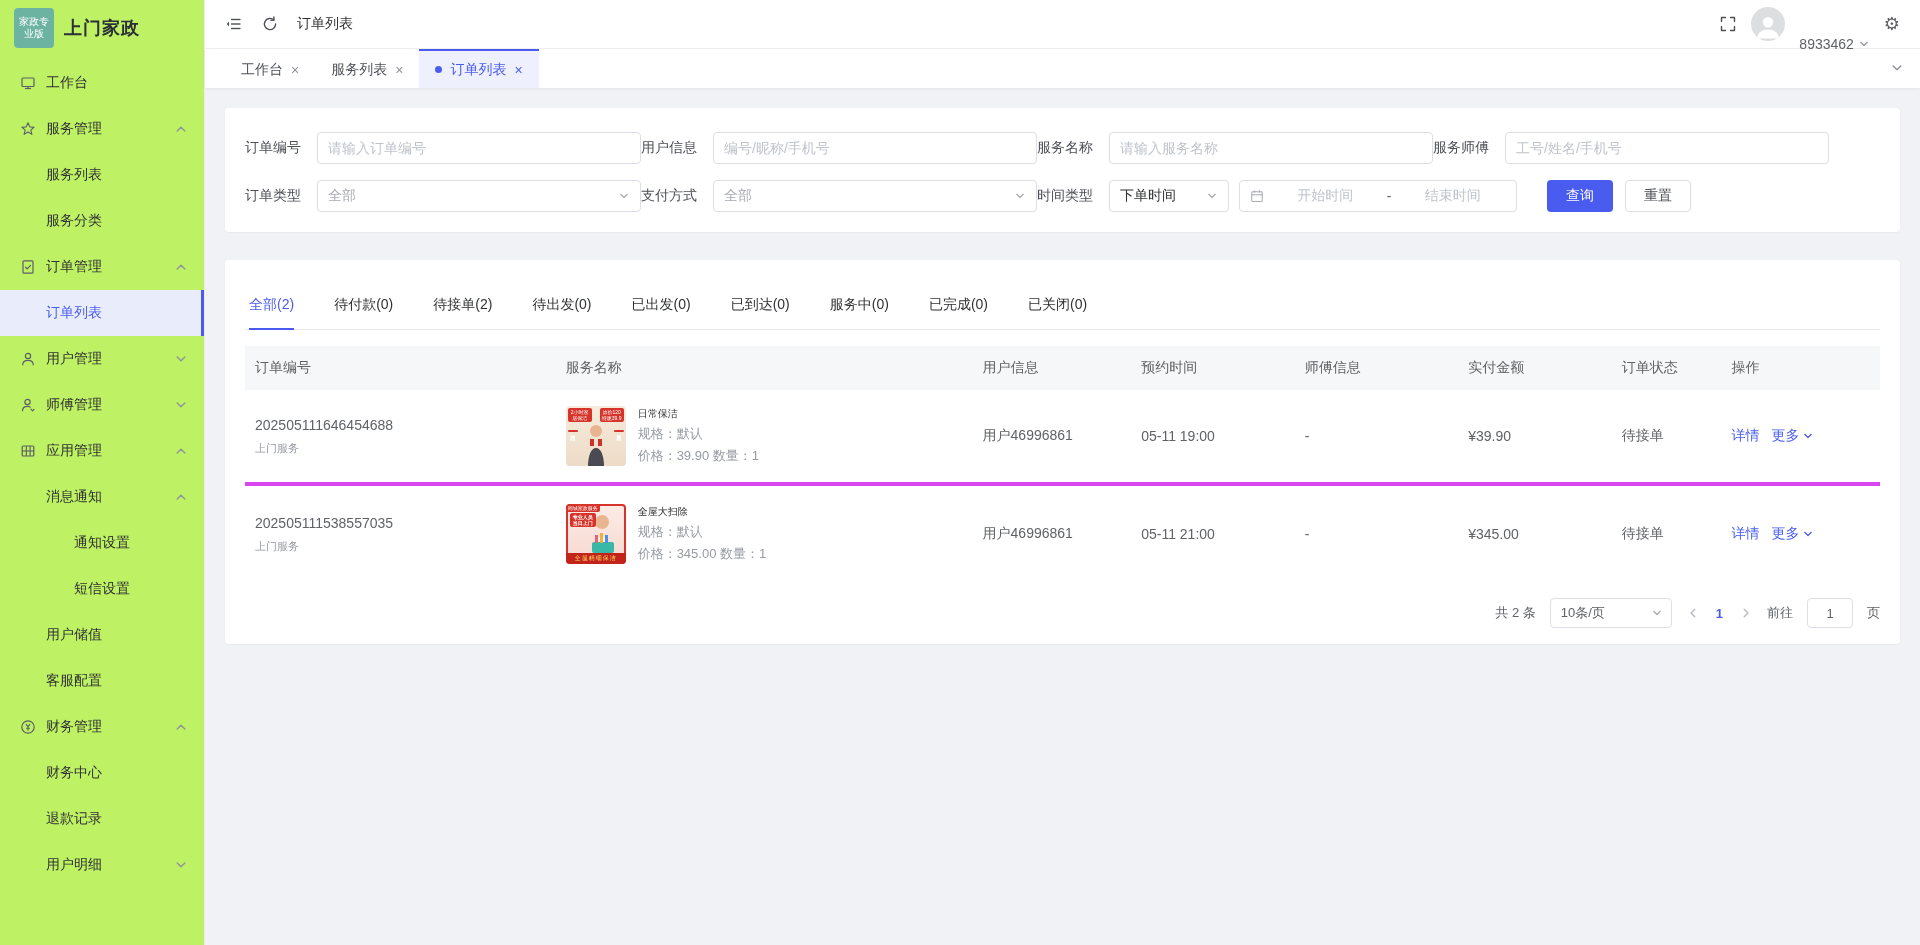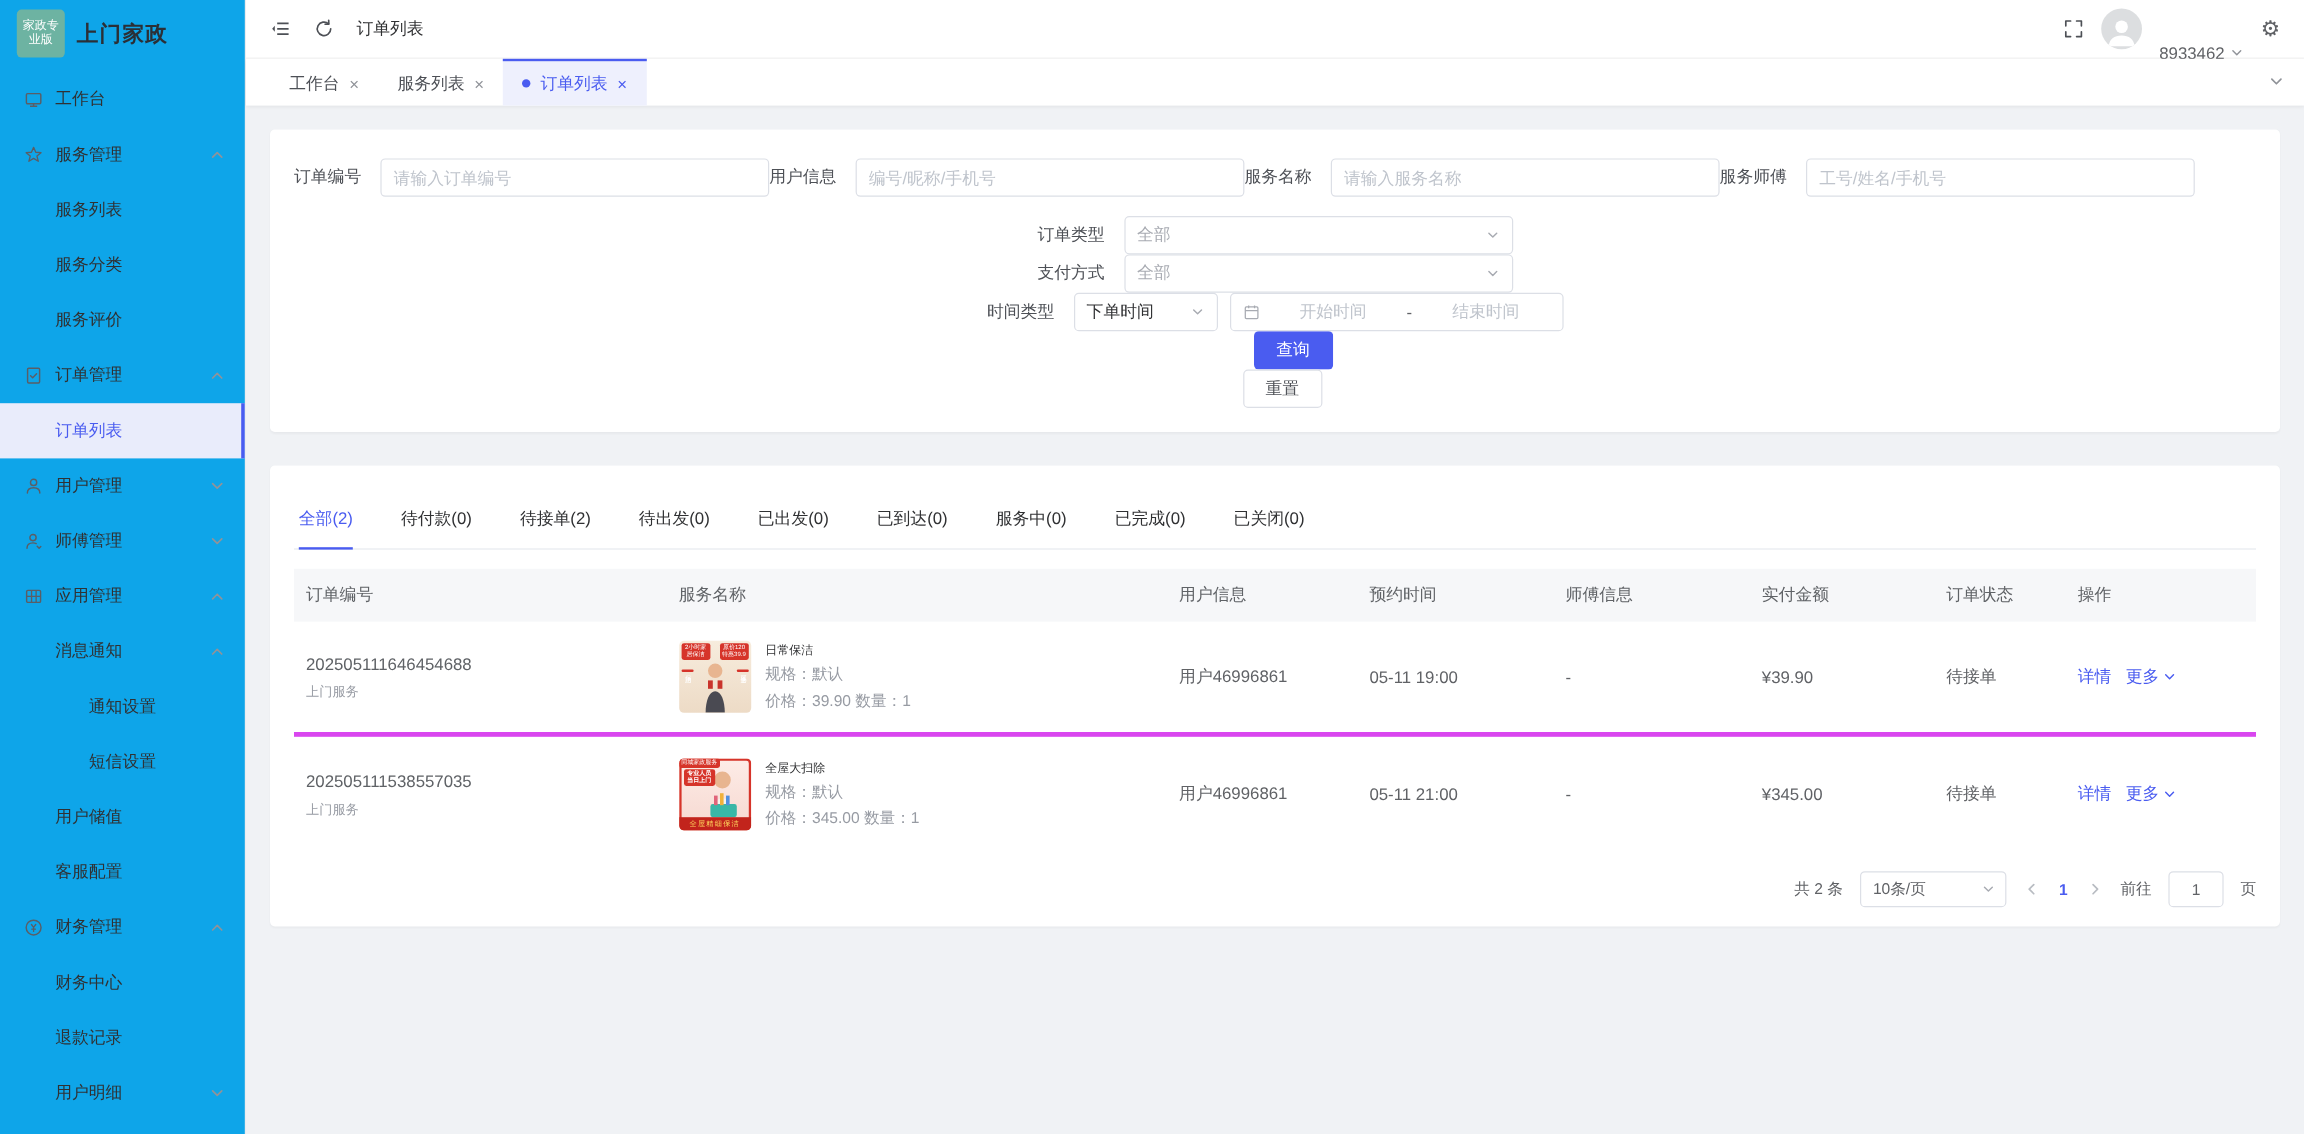--- a/index.html
+++ b/index.html
@@ -1,21 +1,21 @@
 <!DOCTYPE html>
 <html><head>
 <meta charset="utf-8">
 <style>
   * { margin:0; padding:0; box-sizing:border-box; }
   html,body { width:1920px; height:945px; overflow:hidden; font-family:"Liberation Sans","DejaVu Sans",sans-serif; background:#f0f2f5; color:#303133; }
   svg { display:block; }
   .app { display:flex; width:100%; height:100%; }
 
   
-  .sidebar { width:205px; height:100%; background:#0ea5e9; border-right:1px solid #ececee; flex:none; overflow:hidden; }
+  .sidebar { width:205px; height:100%; background:#bef264; border-right:1px solid #ececee; flex:none; overflow:hidden; }
   .logo-row { height:56px; display:flex; align-items:center; gap:10px; padding:0 14px; }
   .logo-badge { width:40px; height:40px; background:#6db3a2; border-radius:4px; color:#fff; font-size:10px; line-height:1.2; display:flex; align-items:center; justify-content:center; text-align:center; padding:2px; }
   .logo-title { font-size:18px; font-weight:bold; color:#2b2f36; letter-spacing:1px; }
   .menu { padding-top:4px; }
   .menu-item { height:46px; display:flex; align-items:center; font-size:14px; color:#303133; cursor:pointer; position:relative; padding-right:34px; }
   .menu-item .mi-icon { width:16px; height:16px; margin-right:10px; color:#5a5e66; flex:none; }
   .menu-item.lv0 { padding-left:20px; }
   .menu-item.lv1 { padding-left:46px; }
   .menu-item.lv2 { padding-left:74px; }
   .menu-item .mi-arrow { position:absolute; right:16px; top:16px; width:14px; height:14px; color:#909399; }
@@ -39,21 +39,21 @@
   .tab.active .close { color:#4a5cf0; }
   .tab-dot { width:7px; height:7px; border-radius:50%; background:#4a5cf0; display:inline-block; }
   .tabbar-collapse { position:absolute; right:16px; top:12px; width:14px; height:14px; color:#909399; cursor:pointer; }
 
   .content { flex:1; padding:20px; overflow:hidden; }
   .card { background:#fff; border-radius:4px; box-shadow:0 1px 2px rgba(0,0,0,.04); }
 
   
   .filter-card { padding:24px 20px 20px; }
   .f-row { display:flex; align-items:center; }
-  .f-row + .f-row { margin-top:16px;flex-direction:column; }
+  .f-row + .f-row { margin-top:16px; }
   .f-group { display:flex; align-items:center; width:396px; flex:none; }
   .f-label { width:72px; font-size:14px; color:#4d5056; flex:none; }
   .f-input, .f-select { height:32px; border:1px solid #dcdfe6; border-radius:4px; background:#fff; display:flex; align-items:center; padding:0 10px; font-size:14px; flex:1; position:relative; }
   .f-input input { border:none; outline:none; width:100%; font-size:14px; color:#303133; background:transparent; }
   .f-input input::placeholder { color:#bfc4cc; }
   .f-select .sel-value { color:#303133; flex:1; }
   .f-select .sel-value.muted { color:#a8abb2; }
   .f-select .sel-arrow { width:12px; height:12px; color:#a8abb2; flex:none; }
   .f-select-small { width:120px; flex:none; }
   .date-range { height:32px; width:278px; border:1px solid #dcdfe6; border-radius:4px; display:flex; align-items:center; gap:8px; padding:0 10px; margin-left:10px; font-size:14px; color:#bfc4cc; flex:none; }
@@ -206,23 +206,20 @@
             <svg width="14" height="14">
               <use href="#i-chev-up"></use>
             </svg>
           </span>
       </div>
       <div class="menu-item lv1">
         <span>服务列表</span>
       </div>
       <div class="menu-item lv1">
         <span>服务分类</span>
-      </div>
-      <div class="menu-item lv1">
-        <span>服务评价</span>
       </div>
       <div class="menu-item lv0">
         <span class="mi-icon">
             <svg width="16" height="16">
               <use href="#i-doc"></use>
             </svg>
           </span>
         <span>订单管理</span>
         <span class="mi-arrow">
             <svg width="14" height="14">

